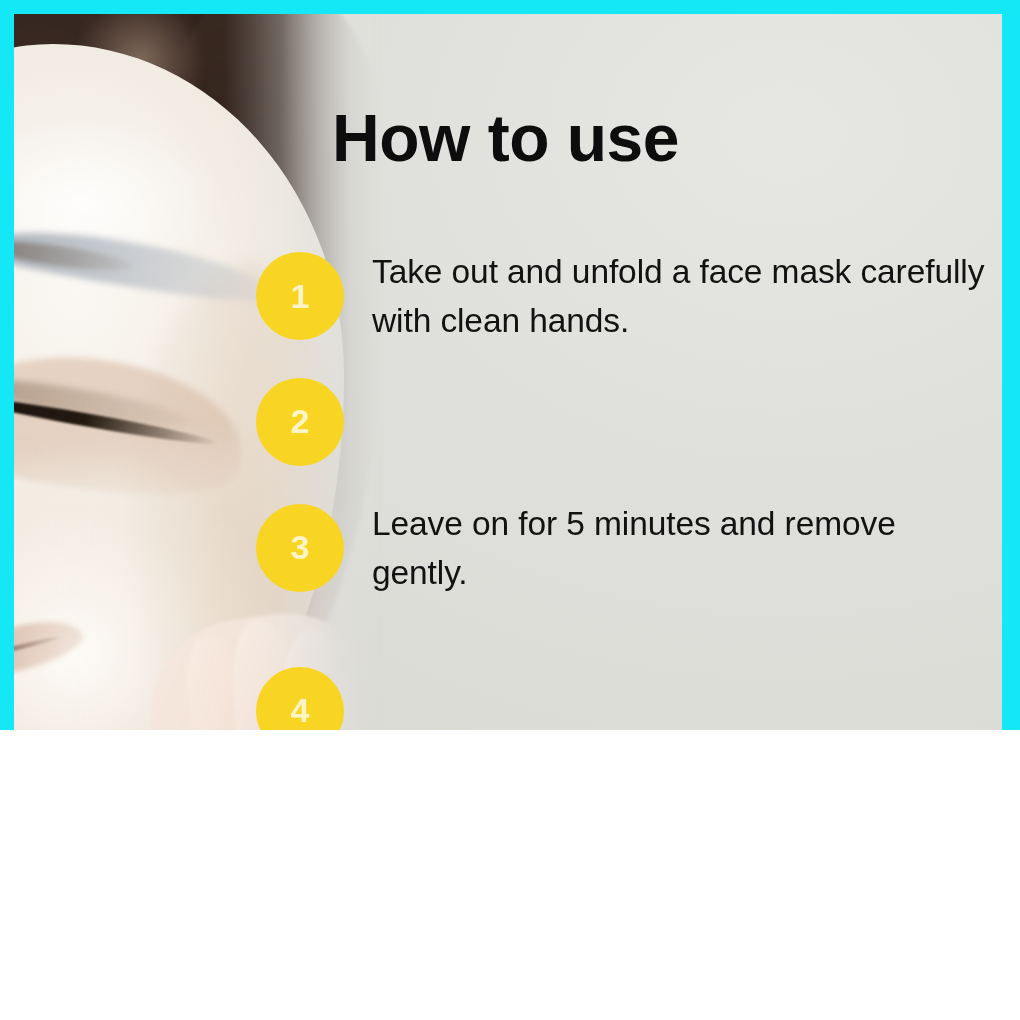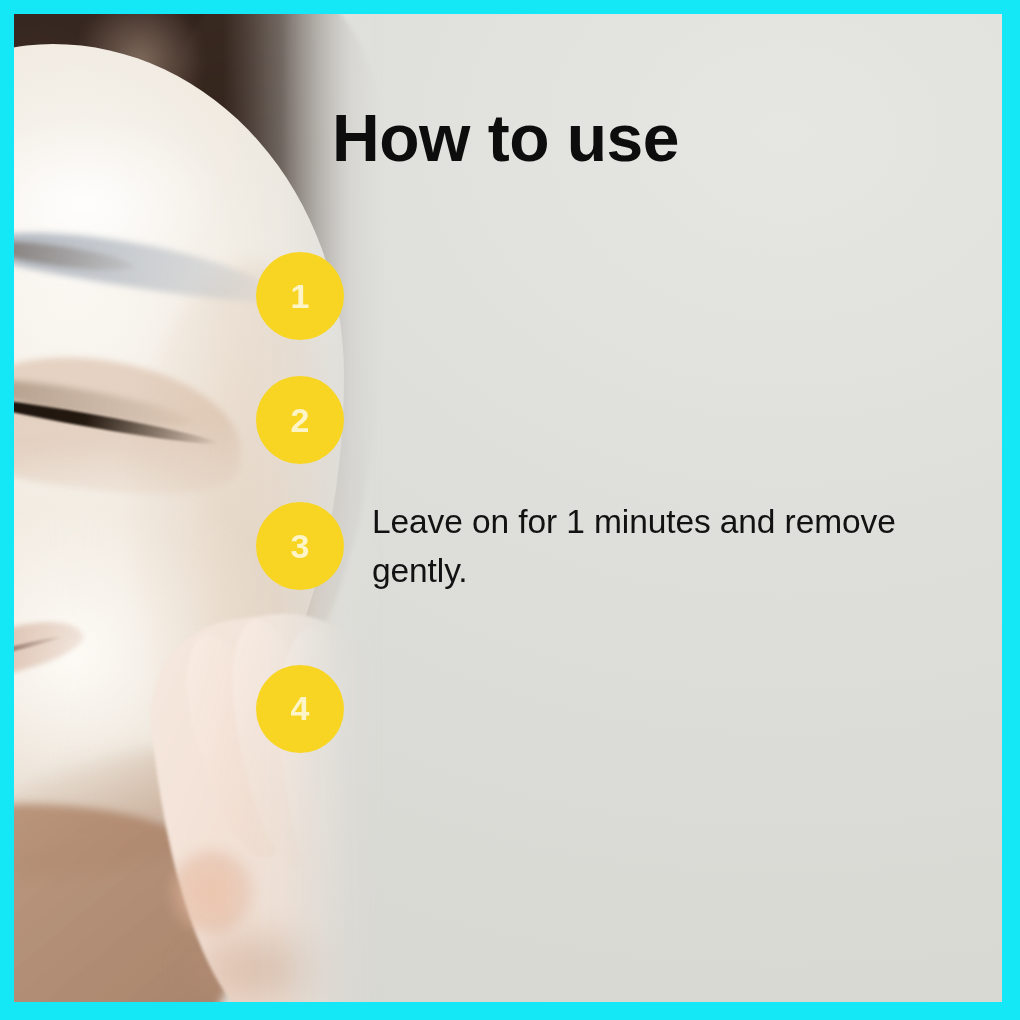--- a/index.html
+++ b/index.html
@@ -8,21 +8,21 @@
     padding: 0;
     background: #ffffff;
   }
   body {
     font-family: "Liberation Sans", sans-serif;
   }
 
   .canvas {
     position: relative;
     width: 1020px;
-    height: 1020px;
+    height: 730px;
     box-sizing: border-box;
     overflow: hidden;
     background: #14e8f7;
   }
 
   
   .card {
     position: absolute;
     left: 14px;
     top: 14px;
@@ -378,29 +378,30 @@
       <div class="hand-shadow"></div>
       <div class="photo-soft-light"></div>
     </div>
 
     <div class="title">How to use</div>
 
     <div class="steps">
 
       <div class="step step-1">
         <div class="step-badge">1</div>
+        <div class="step-text">Take out and unfold a face mask carefully with clean hands.</div>
       </div>
 
       <div class="step step-2">
         <div class="step-badge">2</div>
       </div>
 
       <div class="step step-3">
         <div class="step-badge">3</div>
-        <div class="step-text">Leave on for 1 minutes and remove gently.</div>
+        <div class="step-text">Leave on for 5 minutes and remove gently.</div>
       </div>
 
       <div class="step step-4">
         <div class="step-badge">4</div>
       </div>
 
     </div>
   </div>
 </div>
 

